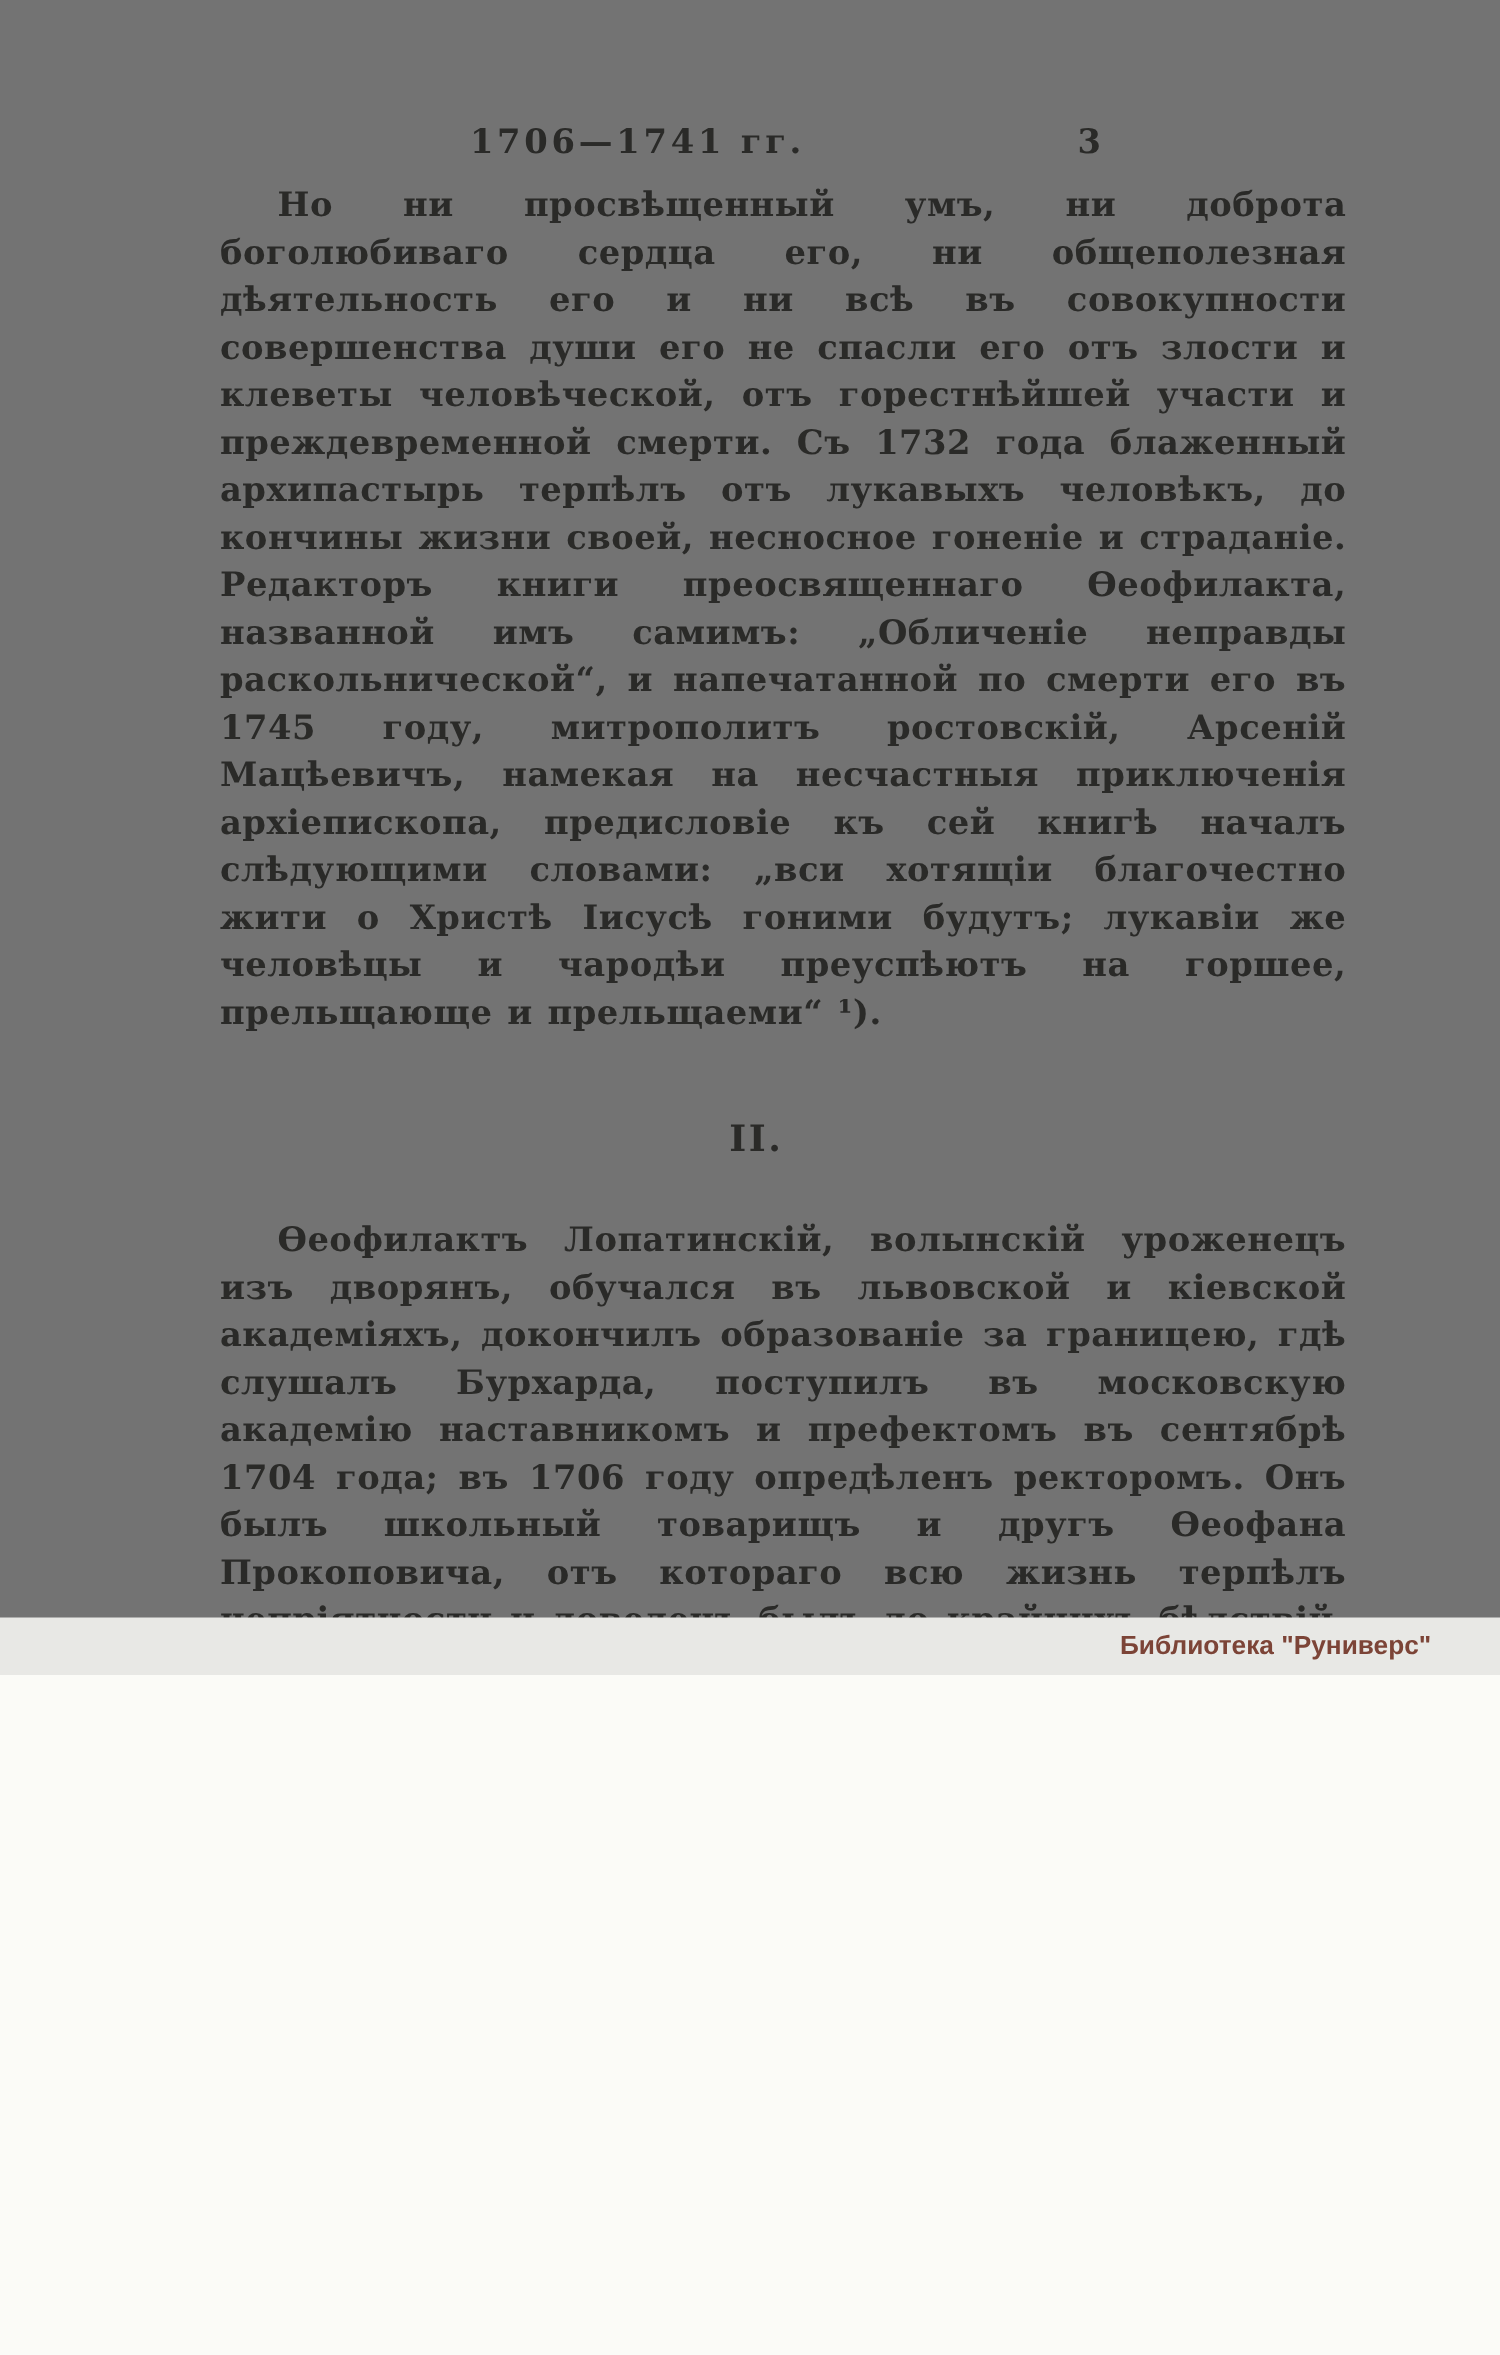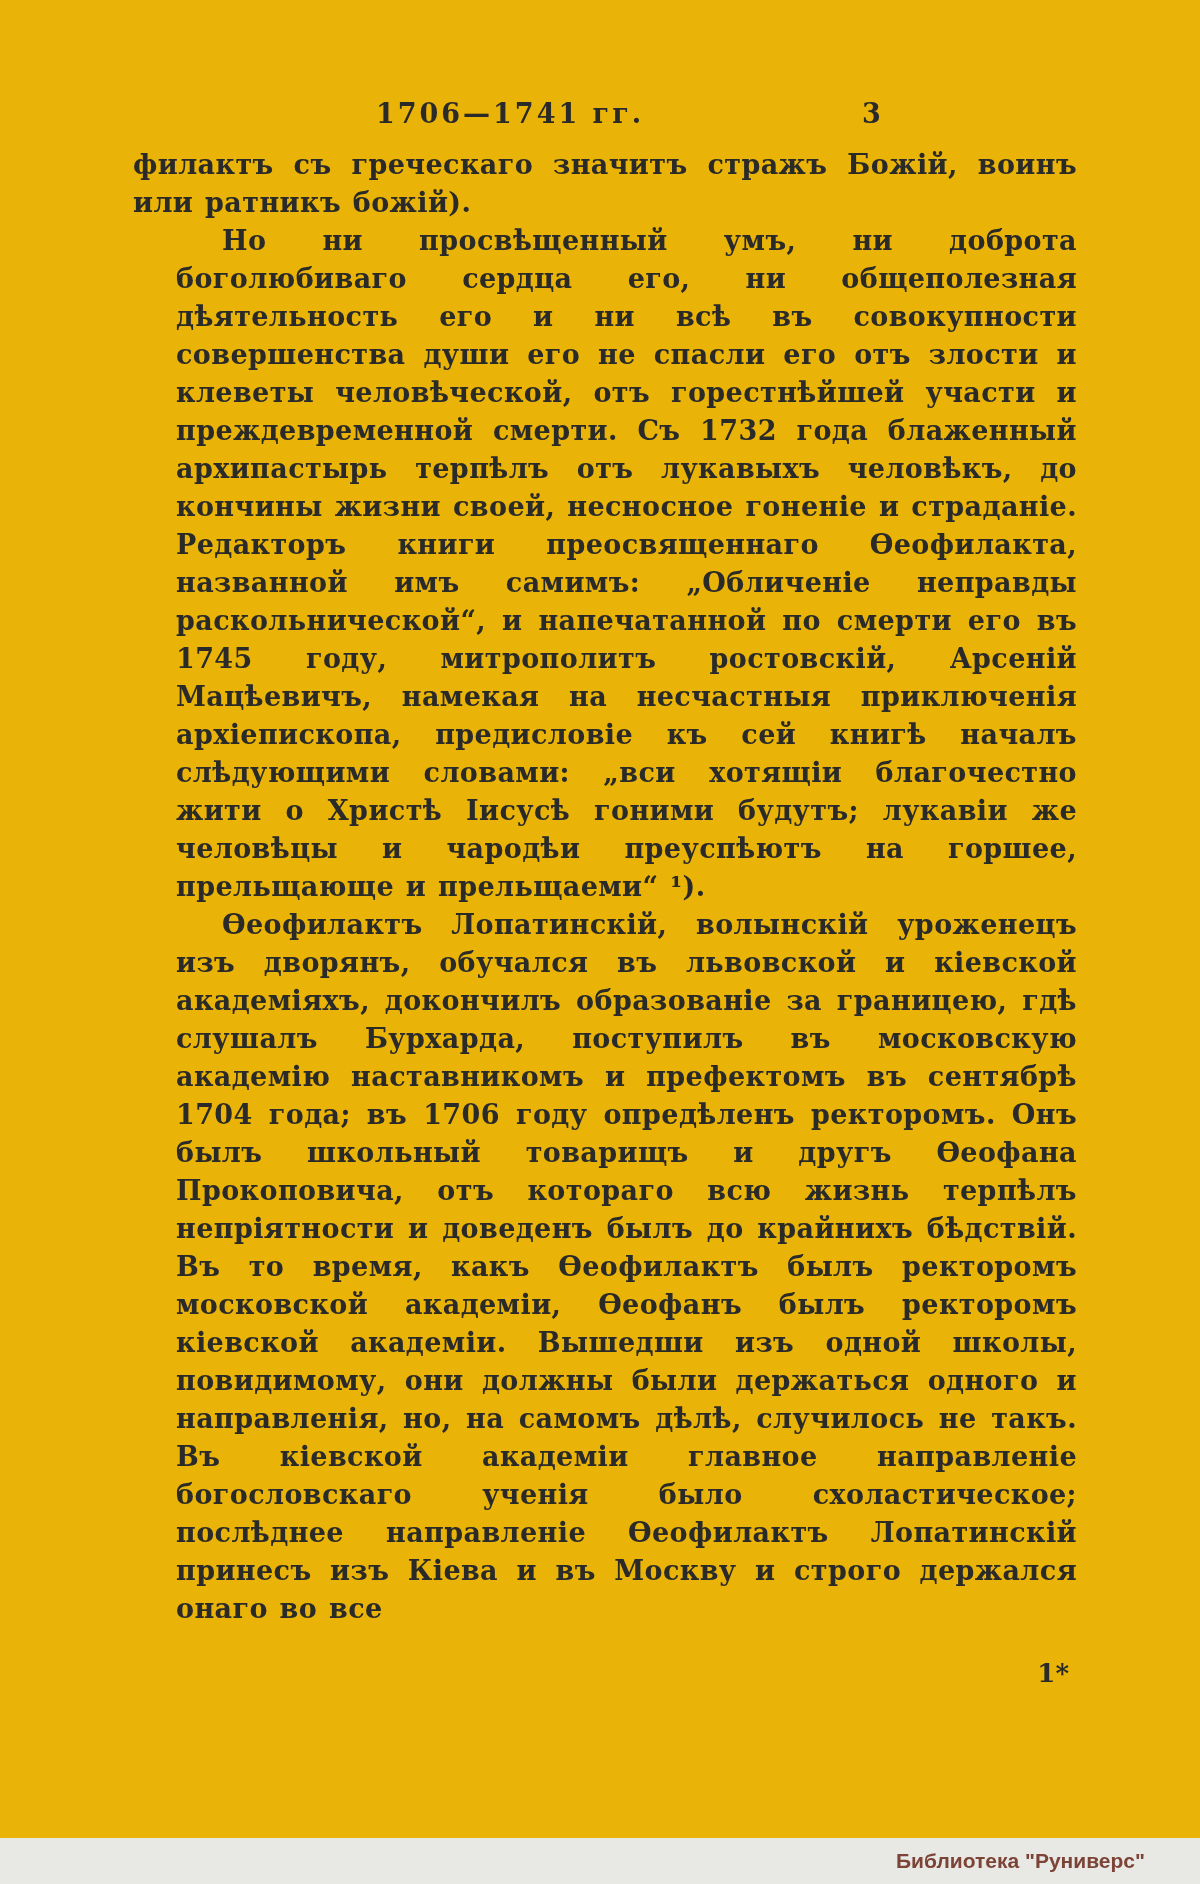--- a/index.html
+++ b/index.html
@@ -6,22 +6,22 @@
     margin: 0;
     padding: 0;
   }
   body {
     width: 1200px;
     background: #fbfbf7;
   }
   .page {
     position: relative;
     width: 1200px;
-    height: 1884px;
-    background: #eab308;
+    height: 1340px;
+    background: #737373;
     font-family: "DejaVu Serif", serif;
     color: #2a2a28;
     overflow: hidden;
   }
   .running-title {
     position: absolute;
     top: 98px;
     left: 0;
     width: 1020px;
     text-align: center;
@@ -118,24 +118,24 @@
 <body>
 
 <div class="page">
 
   <div class="running-title">1706—1741 гг.</div>
 
   <div class="page-number">3</div>
 
   <main class="text-block">
 
-    <p class="body-par">филактъ съ греческаго значитъ стражъ Божій, воинъ или ратникъ божій).</p>
 
     <p class="body-par indent">Но ни просвѣщенный умъ, ни доброта боголюбиваго сердца его, ни общеполезная дѣятельность его и ни всѣ въ совокупности совершенства души его не спасли его отъ злости и клеветы человѣческой, отъ горестнѣйшей участи и преждевременной смерти. Съ 1732 года блаженный архипастырь терпѣлъ отъ лукавыхъ человѣкъ, до кончины жизни своей, несносное гоненіе и страданіе. Редакторъ книги преосвященнаго Ѳеофилакта, названной имъ самимъ: „Обличеніе неправды раскольнической“, и напечатанной по смерти его въ 1745 году, митрополитъ ростовскій, Арсеній Мацѣевичъ, намекая на несчастныя приключенія архіепископа, предисловіе къ сей книгѣ началъ слѣдующими словами: „вси хотящіи благочестно жити о Христѣ Іисусѣ гоними будутъ; лукавіи же человѣцы и чародѣи преуспѣютъ на горшее, прельщающе и прельщаеми“ ¹).</p>
 
+    <div class="section-heading">II.</div>
 
     <p class="body-par indent">Ѳеофилактъ Лопатинскій, волынскій уроженецъ изъ дворянъ, обучался въ львовской и кіевской академіяхъ, докончилъ образованіе за границею, гдѣ слушалъ Бурхарда, поступилъ въ московскую академію наставникомъ и префектомъ въ сентябрѣ 1704 года; въ 1706 году опредѣленъ ректоромъ. Онъ былъ школьный товарищъ и другъ Ѳеофана Прокоповича, отъ котораго всю жизнь терпѣлъ непріятности и доведенъ былъ до крайнихъ бѣдствій. Въ то время, какъ Ѳеофилактъ былъ ректоромъ московской академіи, Ѳеофанъ былъ ректоромъ кіевской академіи. Вышедши изъ одной школы, повидимому, они должны были держаться одного и направленія, но, на самомъ дѣлѣ, случилось не такъ. Въ кіевской академіи главное направленіе богословскаго ученія было схоластическое; послѣднее направленіе Ѳеофилактъ Лопатинскій принесъ изъ Кіева и въ Москву и строго держался онаго во все</p>
 
 
     <div class="sig-mark">1*</div>
 
   </main>
 
   <footer class="watermark-bar">
     <span class="watermark-text">Библиотека "Руниверс"</span>

